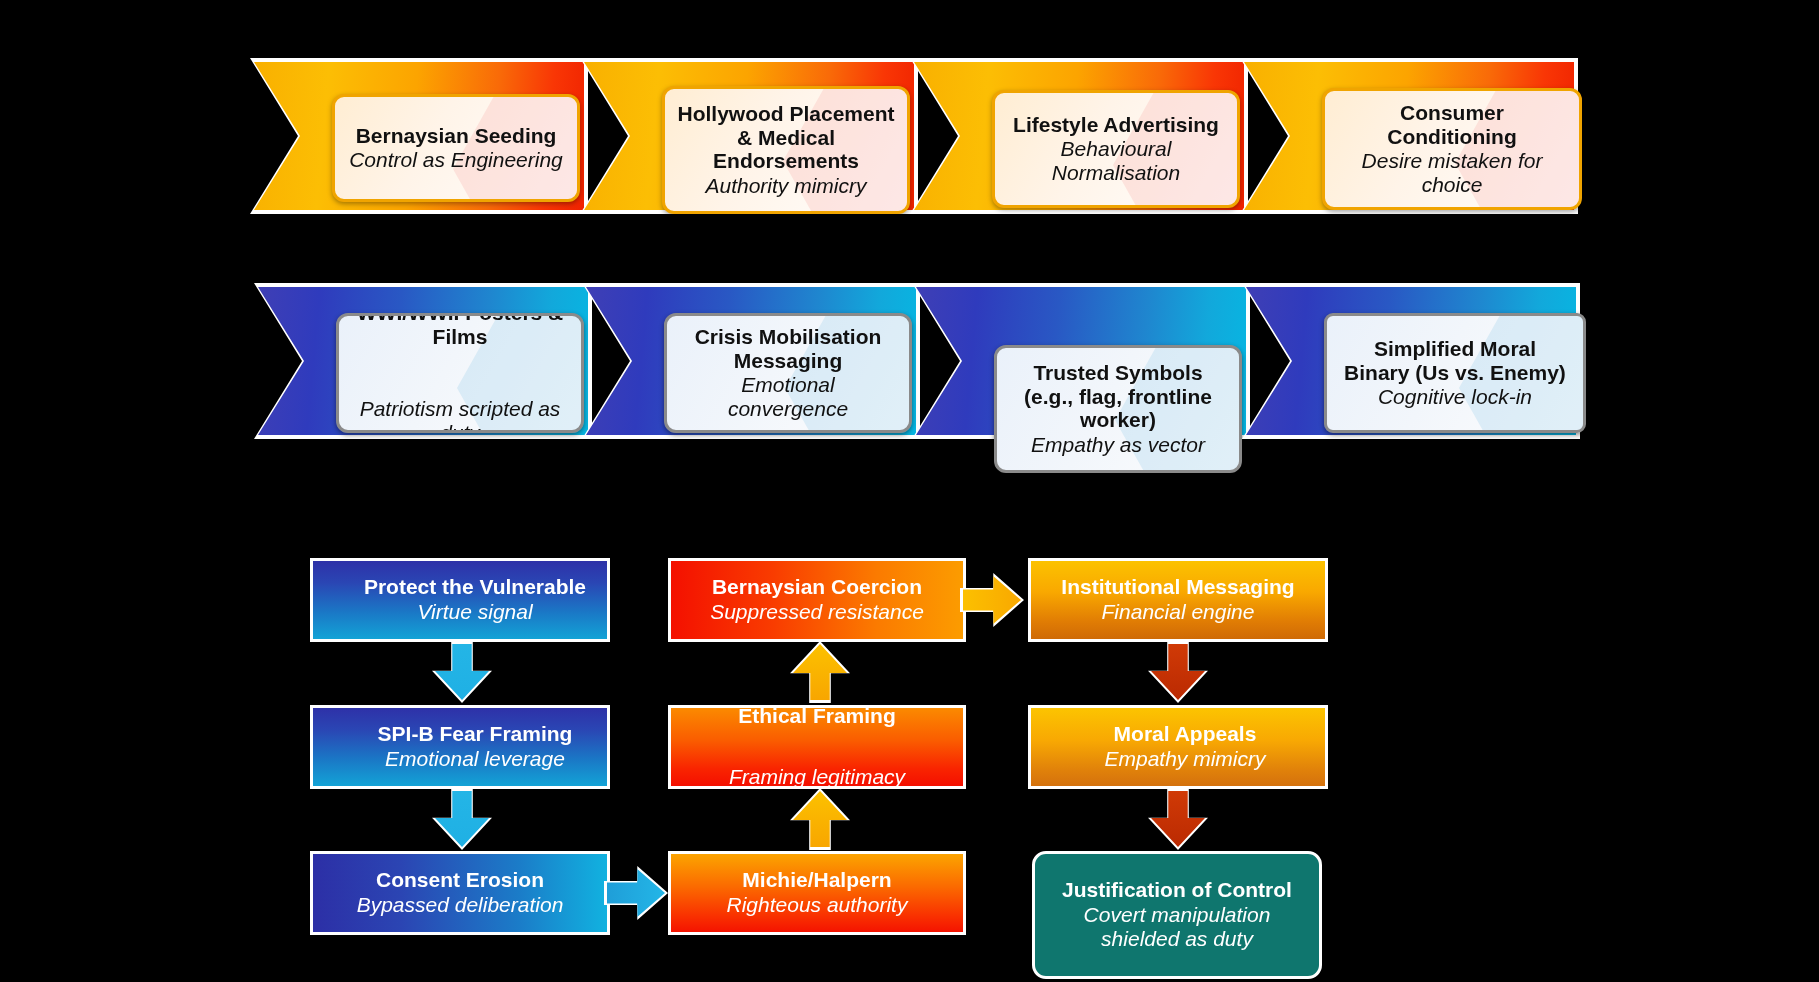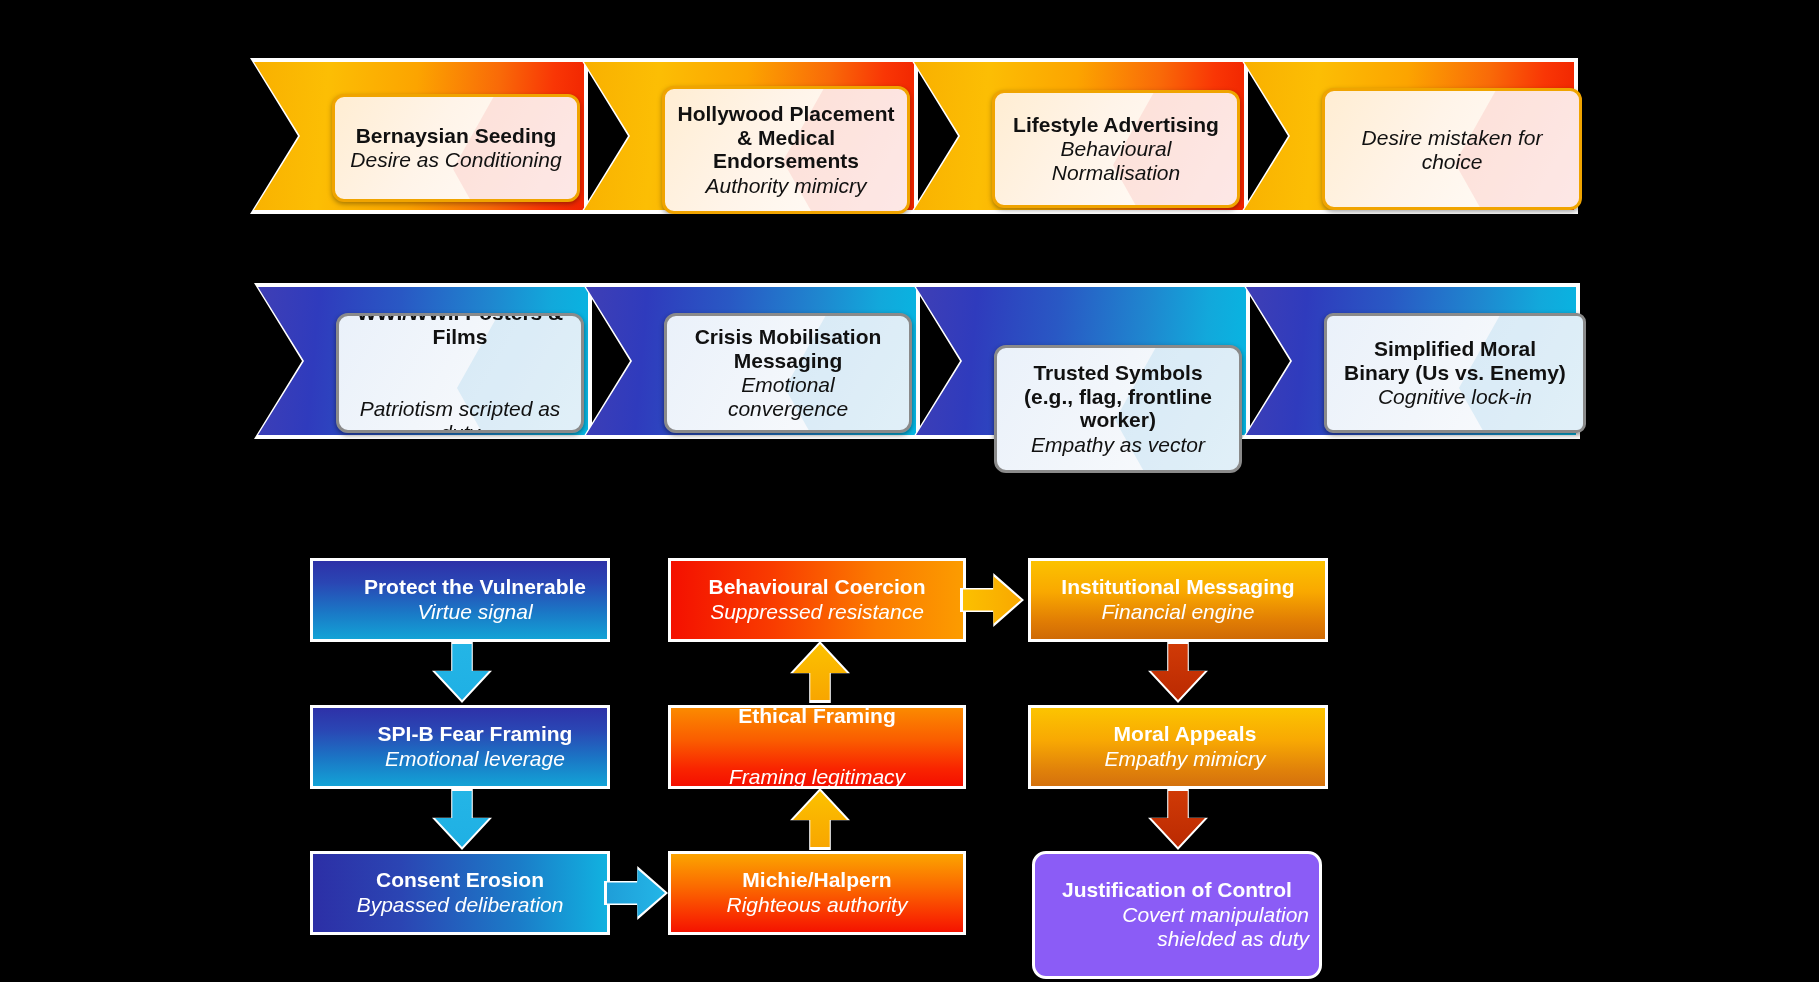--- a/index.html
+++ b/index.html
@@ -79,21 +79,21 @@
   .fbox .s{font-style:italic;font-size:21px;line-height:1.16;margin-top:1px;}
   .fbox.rounded{border-radius:14px;}
 
   .g-blue-v{background:linear-gradient(180deg,#2e31a8 0%,#2a46b4 28%,#1a78c6 66%,#13a3d6 100%);padding-left:40px;}
   .g-blue-h{background:linear-gradient(90deg,#2c2fa6 0%,#2b45b3 30%,#1b7cc8 70%,#11b2e0 100%);}
   .g-red-h {background:linear-gradient(90deg,#f41000 0%,#f93c00 35%,#fb7a00 70%,#fc9c00 100%);}
   .g-amber-v{background:linear-gradient(180deg,#fcc200 0%,#f9a800 40%,#e07c04 78%,#cf6a06 100%);}
   .g-amber2-v{background:linear-gradient(180deg,#fcc400 0%,#f8a803 42%,#e0810a 80%,#d4710d 100%);padding-left:24px;}
   .g-orangered-v{background:linear-gradient(180deg,#fb8a00 0%,#fa5c00 42%,#f92400 78%,#f40f00 100%);gap:36px;}
   .g-orangered2-v{background:linear-gradient(180deg,#fca400 0%,#fb6a00 42%,#f93000 80%,#f41300 100%);}
-  .g-solid-orange{background:#8b5cf6;text-align:right;}
+  .g-solid-orange{background:#0f766e;}
 
   
   .arrow{position:absolute;}
   .arr-down{
     -webkit-clip-path:polygon(32% 0,68% 0,68% 48%,100% 48%,50% 100%,0 48%,32% 48%);
     clip-path:polygon(32% 0,68% 0,68% 48%,100% 48%,50% 100%,0 48%,32% 48%);
   }
   .arr-up{
     -webkit-clip-path:polygon(32% 100%,68% 100%,68% 52%,100% 52%,50% 0,0 52%,32% 52%);
     clip-path:polygon(32% 100%,68% 100%,68% 52%,100% 52%,50% 0,0 52%,32% 52%);
@@ -115,21 +115,21 @@
 
 <div class="canvas">
 
   <div class="chev-row" style="top:52px;">
 
     <div class="chev-unit" style="left:254px;width:330px;">
       <div class="chev-outline"></div>
       <div class="chev-banner orange"></div>
       <div class="chev-card orange" style="left:78px;width:248px;height:108px;">
         <div class="chev-title">Bernaysian Seeding</div>
-        <div class="chev-sub">Desire as Conditioning</div>
+        <div class="chev-sub">Control as Engineering</div>
       </div>
     </div>
 
     <div class="chev-unit" style="left:584px;width:330px;">
       <div class="chev-outline"></div>
       <div class="chev-banner orange"></div>
       <div class="chev-card orange" style="left:78px;width:248px;height:128px;top:34px;">
         <div class="chev-title">Hollywood Placement &amp; Medical Endorsements</div>
         <div class="chev-sub">Authority mimicry</div>
       </div>
@@ -141,20 +141,21 @@
       <div class="chev-card orange" style="left:78px;width:248px;height:118px;top:38px;">
         <div class="chev-title">Lifestyle Advertising</div>
         <div class="chev-sub">Behavioural Normalisation</div>
       </div>
     </div>
 
     <div class="chev-unit" style="left:1244px;width:330px;">
       <div class="chev-outline"></div>
       <div class="chev-banner orange"></div>
       <div class="chev-card orange" style="left:78px;width:260px;height:122px;top:36px;">
+        <div class="chev-title">Consumer Conditioning</div>
         <div class="chev-sub">Desire mistaken for choice</div>
       </div>
     </div>
   </div>
 
   <div class="chev-row" style="top:277px;">
 
     <div class="chev-unit" style="left:258px;width:330px;">
       <div class="chev-outline"></div>
       <div class="chev-banner blue"></div>
@@ -215,21 +216,21 @@
     <div class="fbox g-blue-h" style="left:310px;top:851px;width:300px;height:84px;">
       <div class="t">Consent Erosion</div>
       <div class="s">Bypassed deliberation</div>
     </div>
 
     <div class="arrow arr-right white" style="left:604px;top:866px;width:64px;height:54px;">
       <div class="arr-fill arr-right a-cyan-h"></div>
     </div>
 
     <div class="fbox g-red-h" style="left:668px;top:558px;width:298px;height:84px;">
-      <div class="t">Behavioural Coercion</div>
+      <div class="t">Bernaysian Coercion</div>
       <div class="s">Suppressed resistance</div>
     </div>
 
     <div class="arrow arr-up white" style="left:790px;top:641px;width:60px;height:62px;">
       <div class="arr-fill arr-up a-amber"></div>
     </div>
 
     <div class="fbox g-orangered-v" style="left:668px;top:705px;width:298px;height:84px;">
       <div class="t">Ethical Framing</div>
       <div class="s">Framing legitimacy</div>

